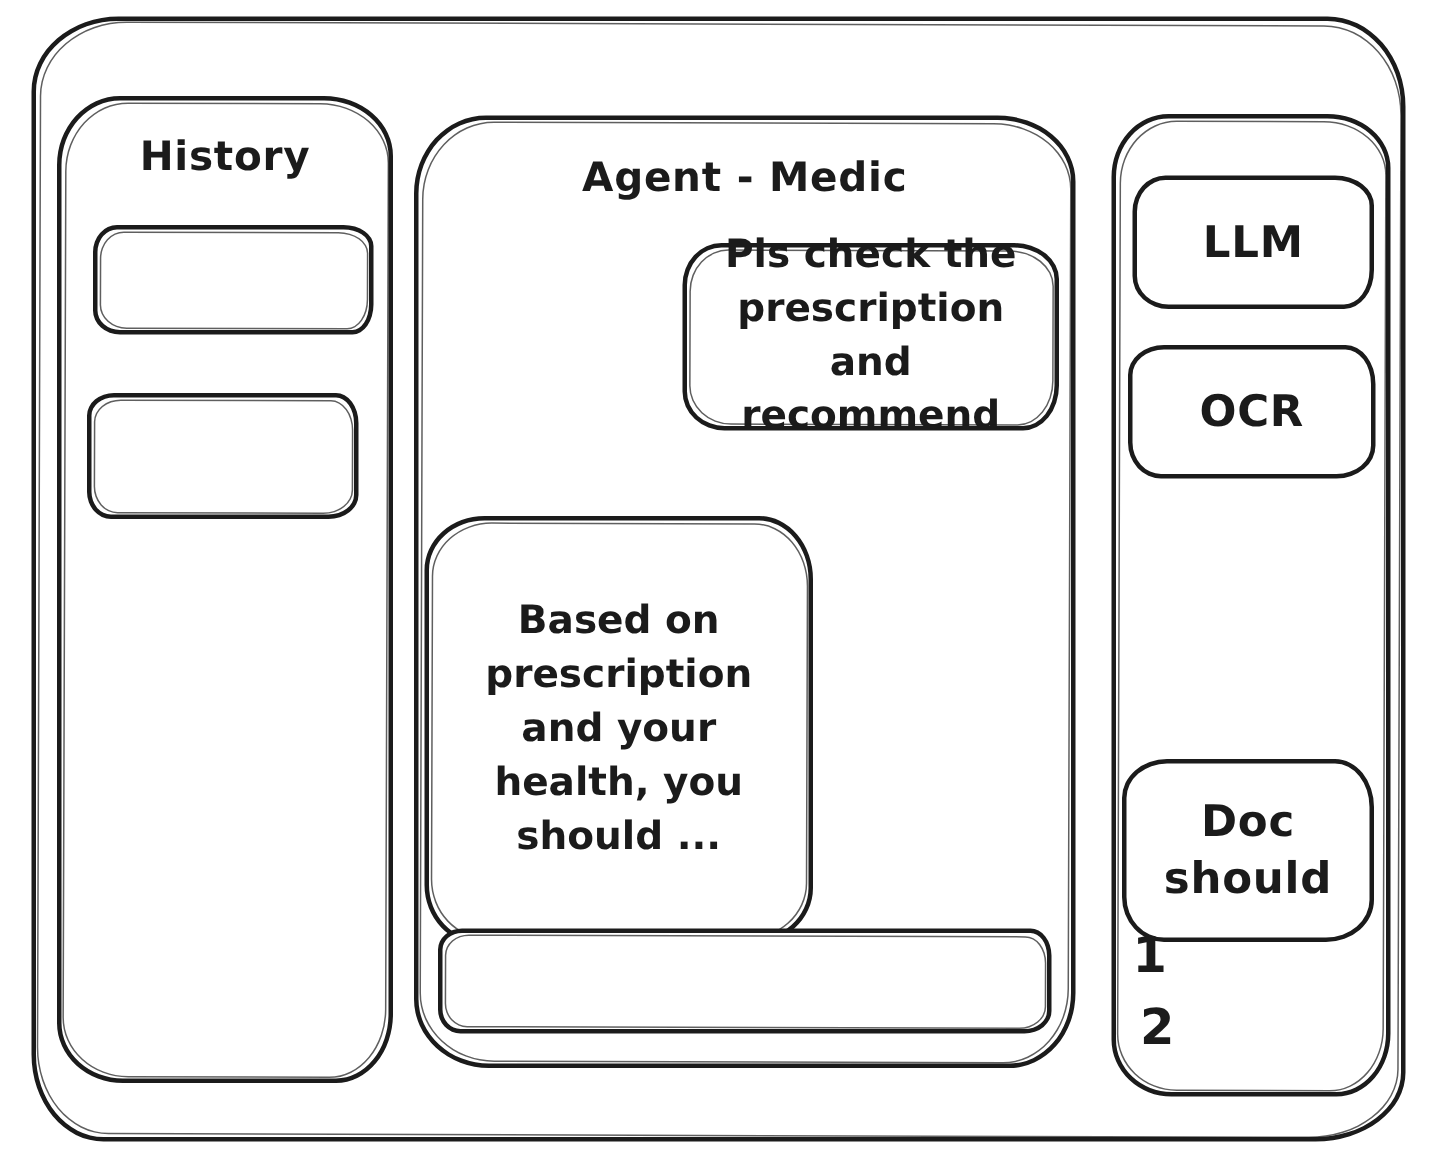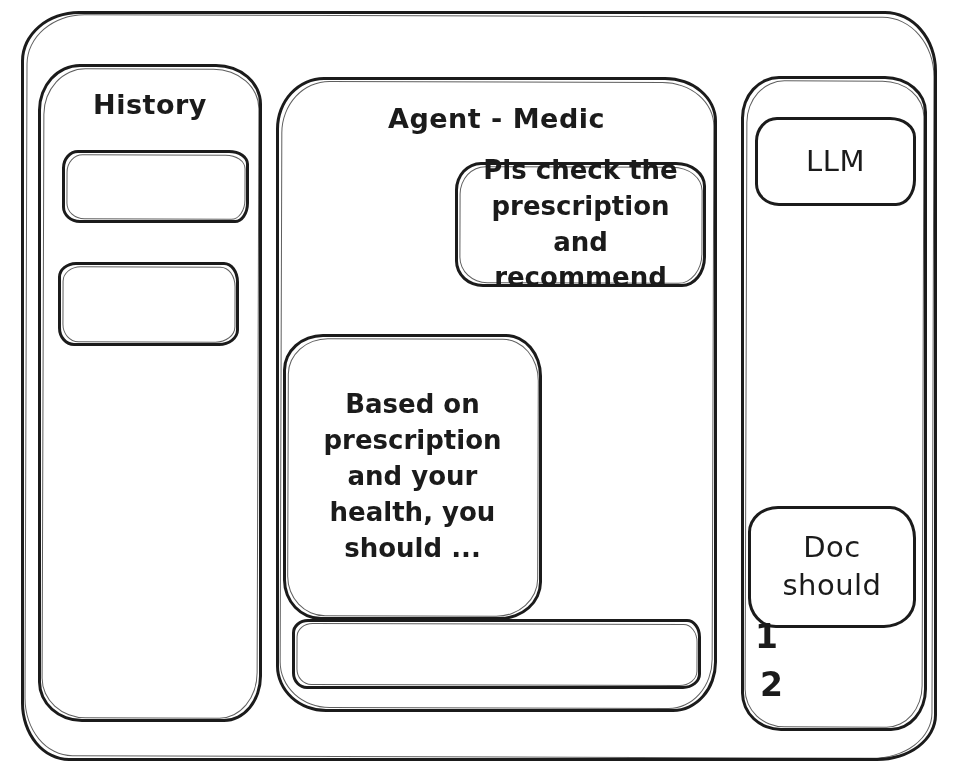--- a/index.html
+++ b/index.html
@@ -33,35 +33,35 @@
   
   .center{left:276px;top:77px;width:441px;height:635px;
     border-radius:48px 52px 44px 50px / 52px 44px 50px 46px;}
   .center .panel-title{top:23px;}
   .bubble{
     display:flex;align-items:center;justify-content:center;text-align:center;
     white-space:pre-line;font-size:26px;font-weight:600;line-height:1.38;padding:6px 10px;
   }
   .user{left:455px;top:162px;width:251px;height:125px;
     border-radius:26px 30px 24px 28px / 28px 24px 30px 26px;}
-  .assistant{left:283px;top:334px;width:259px;height:286px;
+  .assistant{left:283px;top:344px;width:259px;height:286px;
     border-radius:40px 36px 42px 38px / 36px 42px 38px 40px;}
   .inputwrap{left:292px;top:619px;width:409px;height:70px;
     border-radius:16px 14px 18px 15px / 14px 18px 15px 16px;}
   .chat-input{
     position:absolute;inset:4px;border:none;outline:none;background:transparent;
     font-family:"DejaVu Sans", sans-serif;font-size:24px;color:#1b1b1b;padding:0 14px;
   }
   
   .right{left:741px;top:76px;width:186px;height:655px;
     border-radius:38px 42px 36px 40px / 42px 36px 42px 38px;}
   .tool{
     position:absolute;display:flex;align-items:center;justify-content:center;
     background:#ffffff;border:3px solid #1b1b1b;box-sizing:border-box;cursor:pointer;
-    font-family:"DejaVu Sans", sans-serif;font-size:29px;font-weight:400;color:#1b1b1b;
+    font-family:"DejaVu Sans", sans-serif;font-size:29px;font-weight:700;color:#1b1b1b;
     white-space:pre-line;text-align:center;line-height:1.3;letter-spacing:.5px;padding:0;
   }
   .b-llm{left:755px;top:117px;width:161px;height:89px;
     border-radius:22px 26px 20px 24px / 24px 20px 26px 22px;}
   .b-ocr{left:752px;top:230px;width:165px;height:89px;
     border-radius:24px 20px 26px 22px / 20px 26px 22px 24px;}
   .b-params{left:744px;top:400px;width:167px;height:68px;
     border-radius:18px 22px 16px 20px / 20px 16px 22px 18px;}
   .b-doc{left:748px;top:506px;width:168px;height:122px;
     border-radius:30px 26px 32px 28px / 26px 32px 28px 30px;}
@@ -98,18 +98,19 @@
 prescription
 and your
 health, you
 should ...</div>
   <div class="sketch inputwrap">
     <input class="chat-input" type="text" placeholder="" style="">
   </div>
 
   <aside class="sketch right"></aside>
   <button class="tool b-llm">LLM</button>
+  <button class="tool b-ocr">OCR</button>
   <button class="tool b-doc">Doc
 should</button>
   <div class="doc-num n1">1</div>
   <div class="doc-num n2">2</div>
 
 </div>
 
 </body></html>

